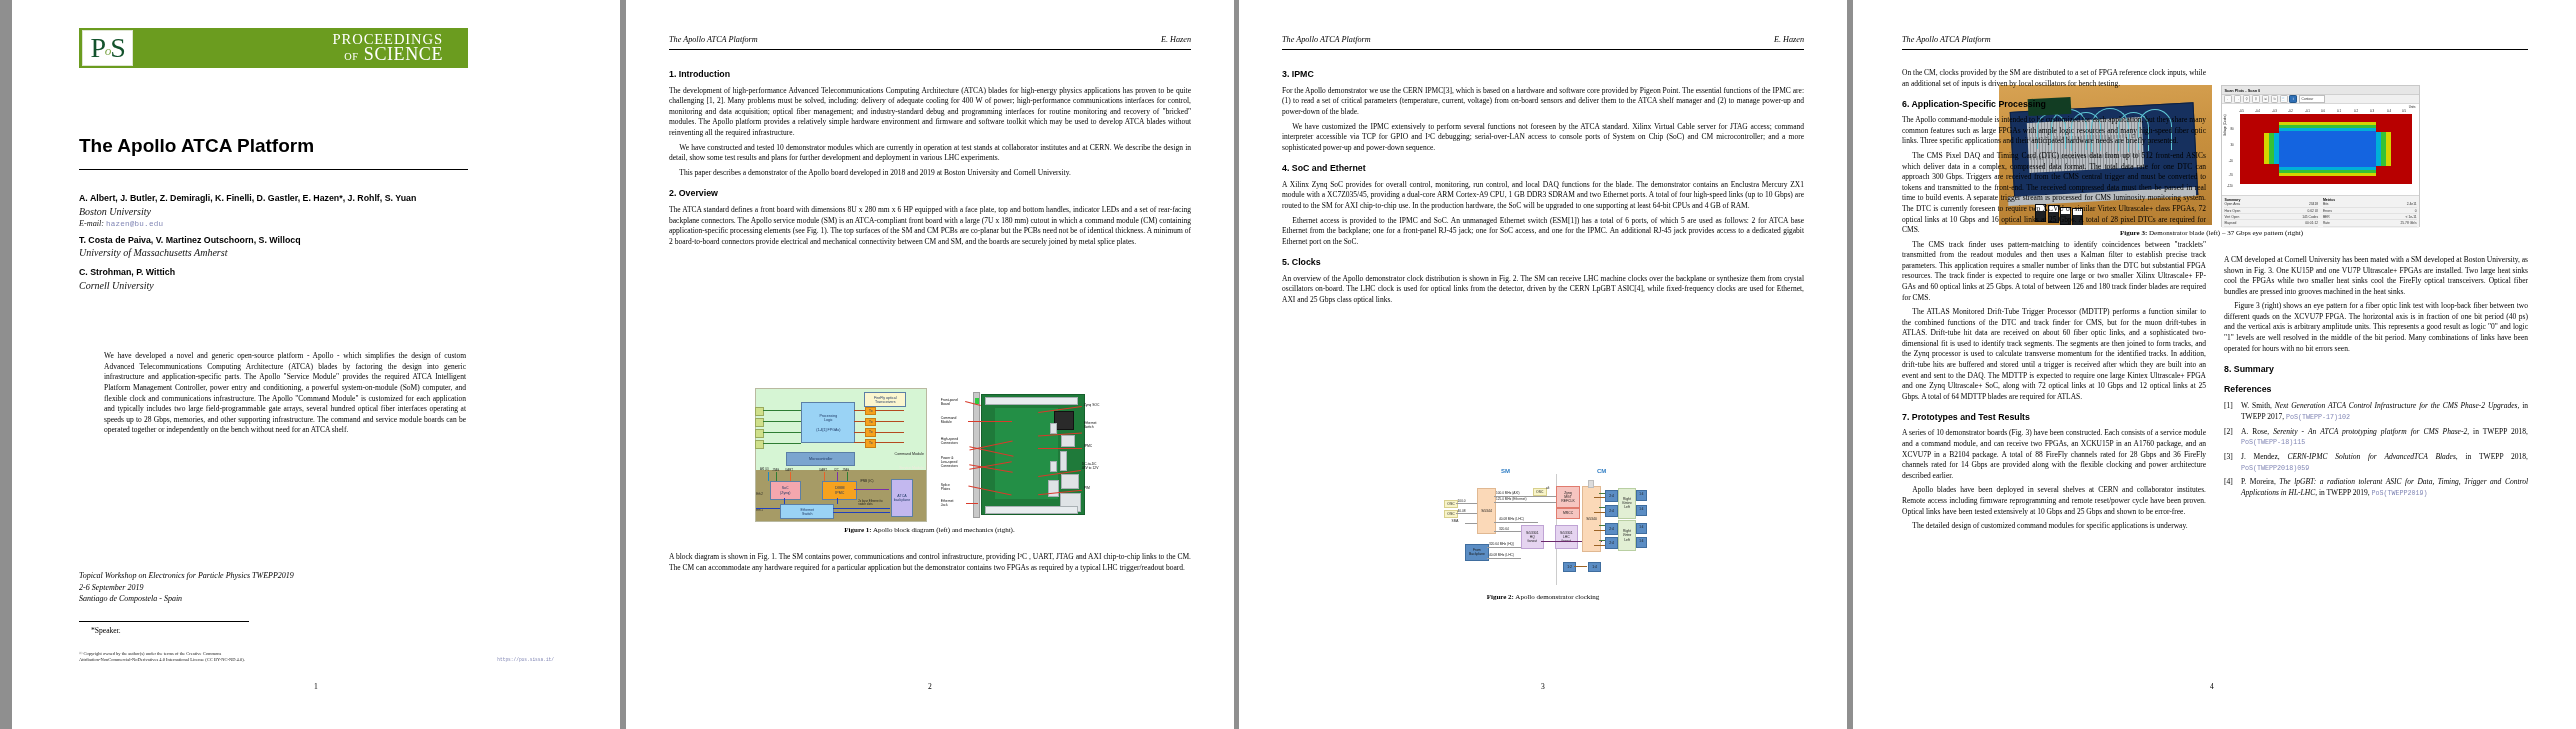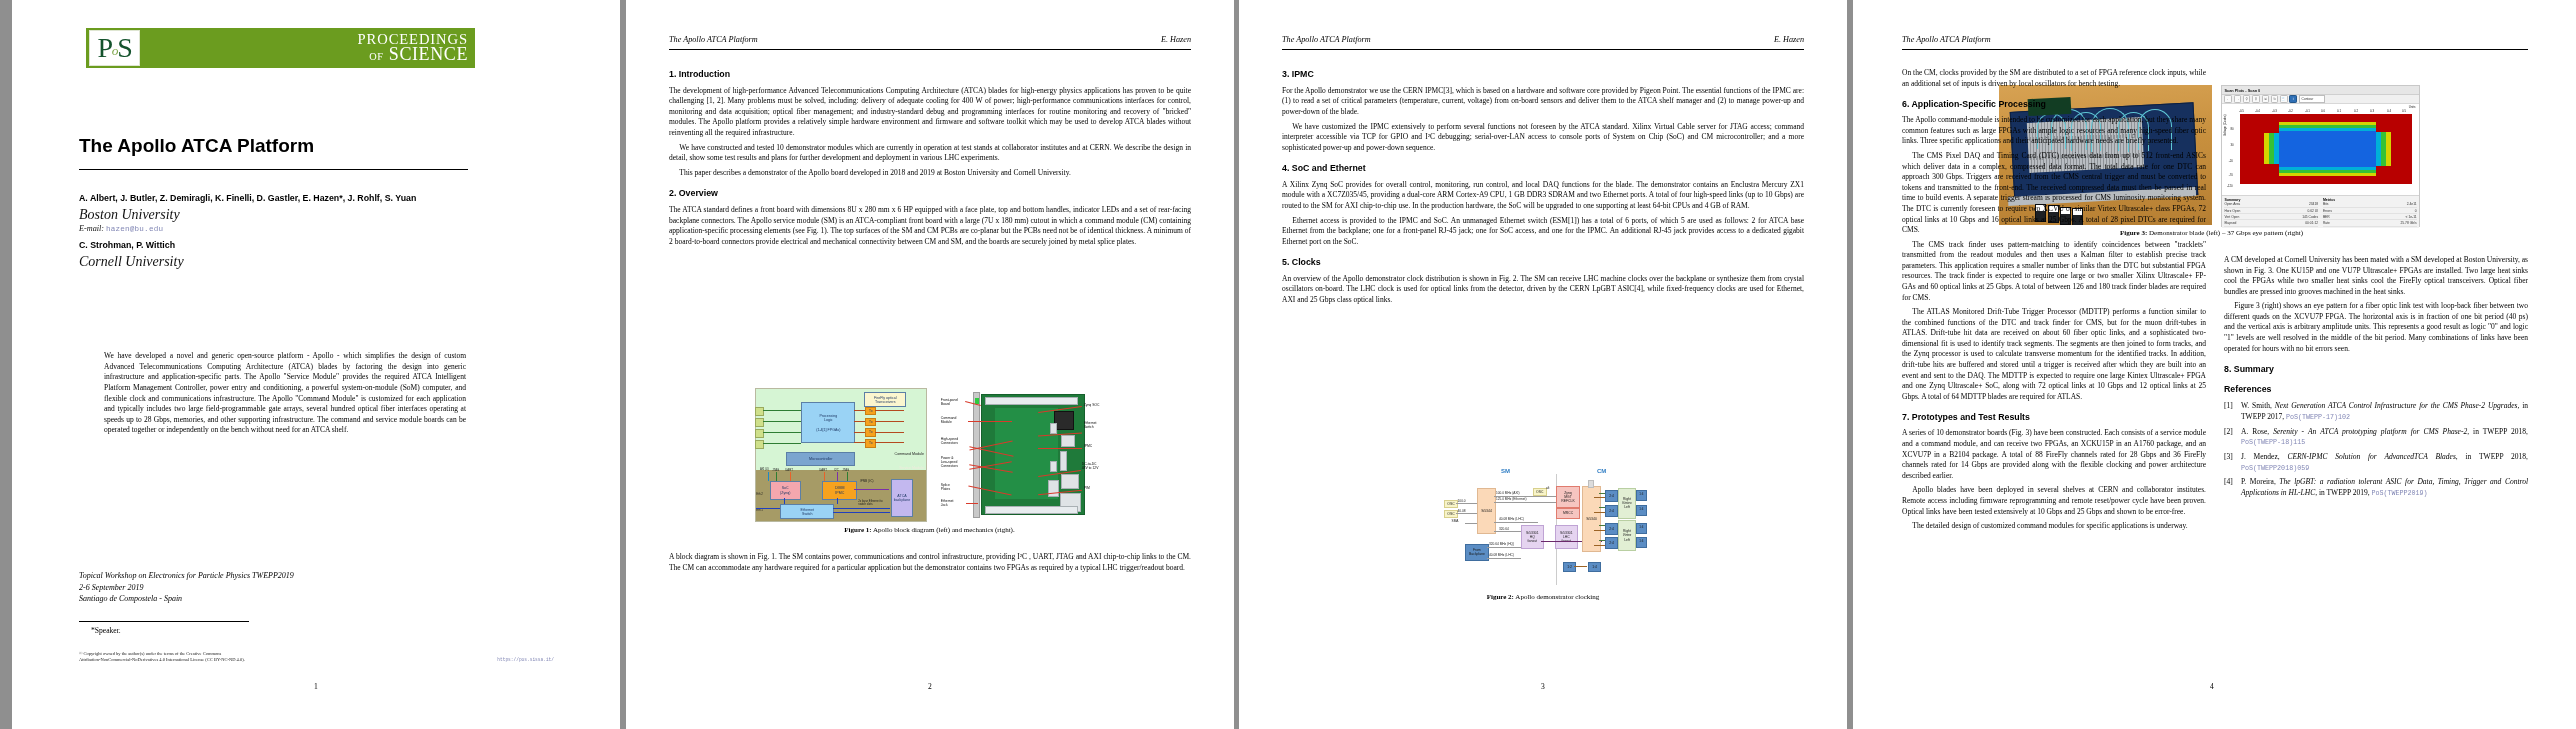--- a/index.html
+++ b/index.html
@@ -5,38 +5,38 @@
   html,body{margin:0;padding:0;background:#8f8f8f;}
   body{font-family:"Liberation Serif",serif;}
   .sheet{position:relative;width:2576px;height:729px;background:#8f8f8f;overflow:hidden;}
   .page{position:absolute;top:0;background:#ffffff;height:729px;width:608px;overflow:hidden;}
   #page1{left:12px;width:608px;}
   #page2{left:626px;width:608px;}
   #page3{left:1239px;width:608px;}
   #page4{left:1853px;width:723px;}
 
   
-  .banner{position:absolute;left:74px;top:28px;width:389px;height:40px;background:#6b9c1f;display:flex;align-items:center;}
+  .banner{position:absolute;left:67px;top:28px;width:389px;height:40px;background:#6b9c1f;display:flex;align-items:center;}
   .banner-logo{width:49px;height:34px;margin-left:3px;background:#ffffff;border:0.6px solid #dfe6d2;
     display:flex;align-items:center;justify-content:center;}
   .pos-glyph{font-family:"Liberation Serif",serif;color:#14532d;font-size:28px;line-height:1;position:relative;letter-spacing:-1.2px;}
   .pos-glyph .o{font-size:13.4px;font-style:italic;color:#7fa84b;vertical-align:middle;}
-  .banner-txt{flex:1;text-align:right;padding-right:7px;color:#ffffff;font-family:"Liberation Serif",serif;line-height:.95;}
+  .banner-txt{flex:1;text-align:right;padding-right:25px;color:#ffffff;font-family:"Liberation Serif",serif;line-height:.95;}
   .banner-txt .l1{font-size:14.6px;letter-spacing:0.9px;display:block;}
   .banner-txt .l2{font-size:18px;letter-spacing:0.6px;display:block;}
   .banner-txt .l2 small{font-size:10.3px;letter-spacing:0.6px;}
 
   
   .doc-title{position:absolute;left:67px;top:135px;width:389px;
     font-family:"Liberation Sans",sans-serif;font-weight:bold;font-size:19px;color:#000;}
   .title-rule{position:absolute;left:67px;top:169px;width:389px;height:1.2px;background:#000;}
 
   .auth-block{position:absolute;left:67px;top:193px;width:401px;}
   .auth-names{font-family:"Liberation Sans",sans-serif;font-weight:bold;font-size:8.8px;color:#000;line-height:1.35;}
-  .auth-aff{font-family:"Liberation Serif",serif;font-style:italic;font-size:14px;color:#111;line-height:1.4;}
+  .auth-aff{font-family:"Liberation Serif",serif;font-style:italic;font-size:10px;color:#111;line-height:1.4;}
   .auth-mail{font-family:"Liberation Serif",serif;font-style:italic;font-size:8.2px;color:#111;}
   .auth-mail .addr{font-family:"Liberation Mono",monospace;font-style:normal;font-size:7.6px;color:#8287b5;letter-spacing:0.2px;}
   .auth-grp{margin-bottom:6.7px;}
 
   .abstract{position:absolute;left:92px;top:351px;width:362px;
     font-family:"Liberation Serif",serif;font-size:7.5px;line-height:1.42;text-align:justify;color:#000;}
 
   .conf{position:absolute;left:67px;top:570px;width:365px;
     font-family:"Liberation Serif",serif;font-style:italic;font-size:8px;line-height:1.45;color:#000;}
   .foot-rule{position:absolute;left:67px;top:621px;width:170px;height:0.6px;background:#000;}
@@ -160,20 +160,24 @@
   </div>
 
   <div class="doc-title">The Apollo ATCA Platform</div>
   <div class="title-rule"></div>
 
   <div class="auth-block">
     <div class="auth-grp">
       <div class="auth-names">A. Albert, J. Butler, Z. Demiragli, K. Finelli, D. Gastler, E. Hazen*, J. Rohlf, S. Yuan</div>
       <div class="auth-aff">Boston University</div>
       <div class="auth-mail"><span>E-mail:</span> <span class="addr">hazen@bu.edu</span></div>
+    </div>
+    <div class="auth-grp">
+      <div class="auth-names">T. Costa de Paiva, V. Martinez Outschoorn, S. Willocq</div>
+      <div class="auth-aff">University of Massachusetts Amherst</div>
     </div>
     <div class="auth-grp">
       <div class="auth-names">C. Strohman, P. Wittich</div>
       <div class="auth-aff">Cornell University</div>
     </div>
   </div>
 
   <div class="abstract">We have developed a novel and generic open-source platform - Apollo - which simplifies the design of custom Advanced Telecommunications Computing Architecture (ATCA) blades by factoring the design into generic infrastructure and application-specific parts. The Apollo "Service Module" provides the required ATCA Intelligent Platform Management Controller, power entry and conditioning, a powerful system-on-module (SoM) computer, and flexible clock and communications infrastructure. The Apollo "Command Module" is customized for each application and typically includes two large field-programmable gate arrays, several hundred optical fiber interfaces operating at speeds up to 28 Gbps, memories, and other supporting infrastructure. The command and service module boards can be operated together or independently on the bench without need for an ATCA shelf.</div>
 
   <div class="conf">

